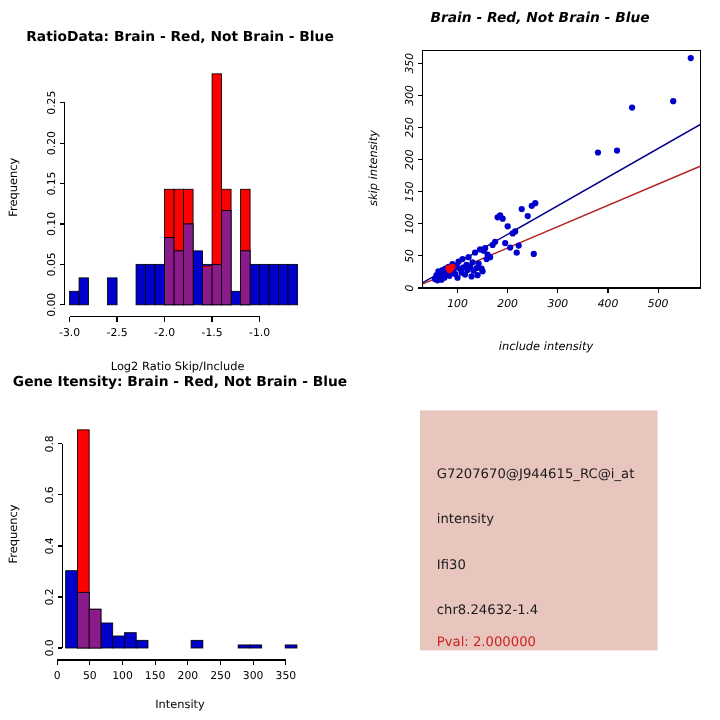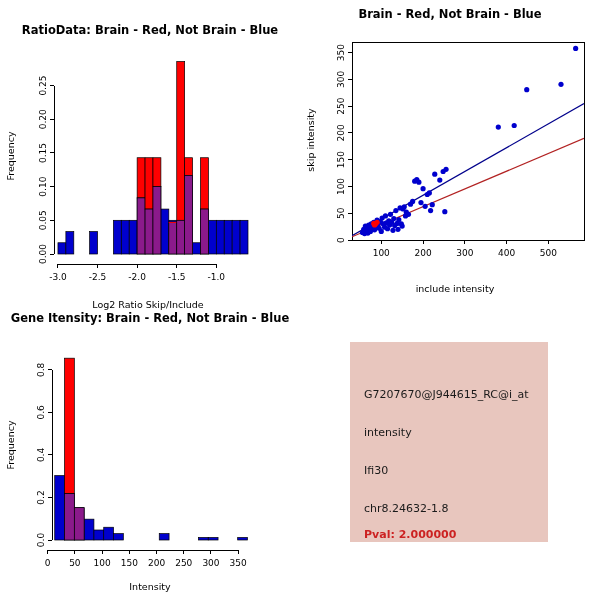--- a/index.html
+++ b/index.html
@@ -1,30 +1,30 @@
 <!DOCTYPE html>
 <html><head>
 <meta charset="utf-8">
 <style>
   html,body{margin:0;padding:0;background:#ffffff;}
   body{width:600px;height:600px;position:relative;font-family:"DejaVu Sans",sans-serif;overflow:hidden;}
   .panel{position:absolute;}
   #p-ratio{left:0;top:16px;width:300px;height:300px;}
-  #p-scatter{left:300px;top:0;width:300px;height:300px;}
+  #p-scatter{left:300px;top:0;width:300px;height:300px;font-style:italic;}
   #p-gene{left:0;top:300px;width:300px;height:300px;text-align:right;}
   #p-info{left:300px;top:300px;width:300px;height:300px;}
   svg{display:block;}
   .ttl{font-family:"DejaVu Sans",sans-serif;font-weight:bold;font-size:11.5px;fill:#000;}
   .axlab{font-family:"DejaVu Sans",sans-serif;font-size:9.5px;fill:#000;}
   .tick{font-family:"DejaVu Sans",sans-serif;font-size:9px;fill:#000;}
   .axline{stroke:#000;stroke-width:1;fill:none;shape-rendering:crispEdges;}
   .barline{stroke:#000;stroke-width:0.7;}
   .infobox{position:absolute;left:50px;top:42px;width:198px;height:200px;background:#e8c6be;}
   .infotxt{position:absolute;font-family:"DejaVu Sans",sans-serif;font-size:11px;color:#1a1a1a;white-space:nowrap;}
-  .infotxt.pval{color:#cc2222;font-weight:bold;}
+  .infotxt.pval{color:#cc2222;}
 </style>
 </head>
 <body>
 
 <div class="panel" id="p-ratio">
   <svg width="300" height="300">
     <text class="ttl" x="150" y="18" text-anchor="middle">RatioData: Brain - Red, Not Brain - Blue</text>
     <text class="axlab" x="14" y="140" text-anchor="middle" transform="rotate(-90 14 140)">Frequency</text>
     <text class="axlab" x="148" y="292" text-anchor="middle">Log2 Ratio Skip/Include</text>
     <g id="ratio-plot">
@@ -261,16 +261,16 @@
         <rect x="74.32222222222222" y="207.67816091954023" width="9.799999999999997" height="32.32183908045977" fill="#8b1a8b" class="barline" stroke="#000"></rect>
       </g>
   </svg>
 </div>
 
 <div class="panel" id="p-info">
   <div class="infobox" id="infobox" style="background: rgb(232, 198, 190);">
     <div class="infotxt" style="left:14px;top:46px;">G7207670@J944615_RC@i_at</div>
     <div class="infotxt" style="left:14px;top:84px;">intensity</div>
     <div class="infotxt" style="left:14px;top:122px;">Ifi30</div>
-    <div class="infotxt" style="left:14px;top:160px;">chr8.24632-1.8</div>
+    <div class="infotxt" style="left:14px;top:160px;">chr8.24632-1.4</div>
     <div class="infotxt pval" style="left: 14px; top: 186px; color: rgb(204, 34, 34);">Pval: 2.000000</div>
   </div>
 </div>
 
 </body></html>

